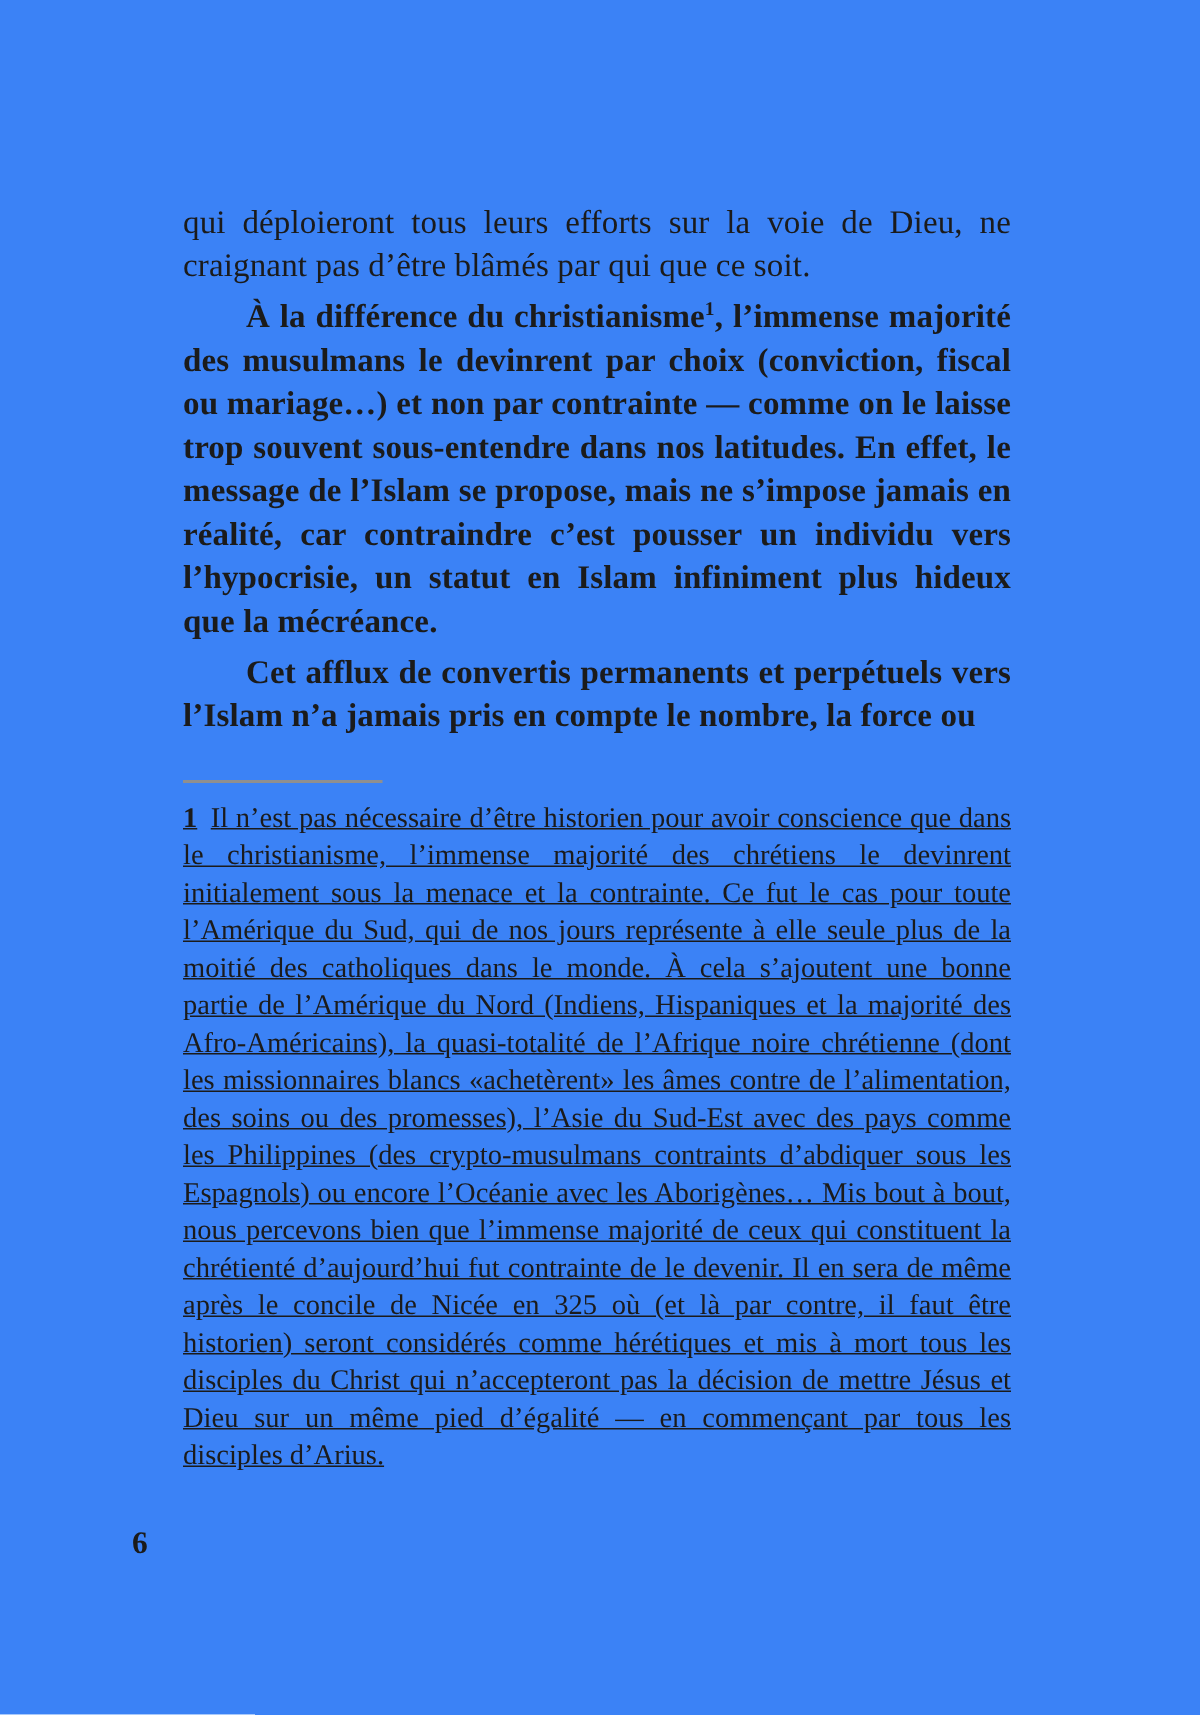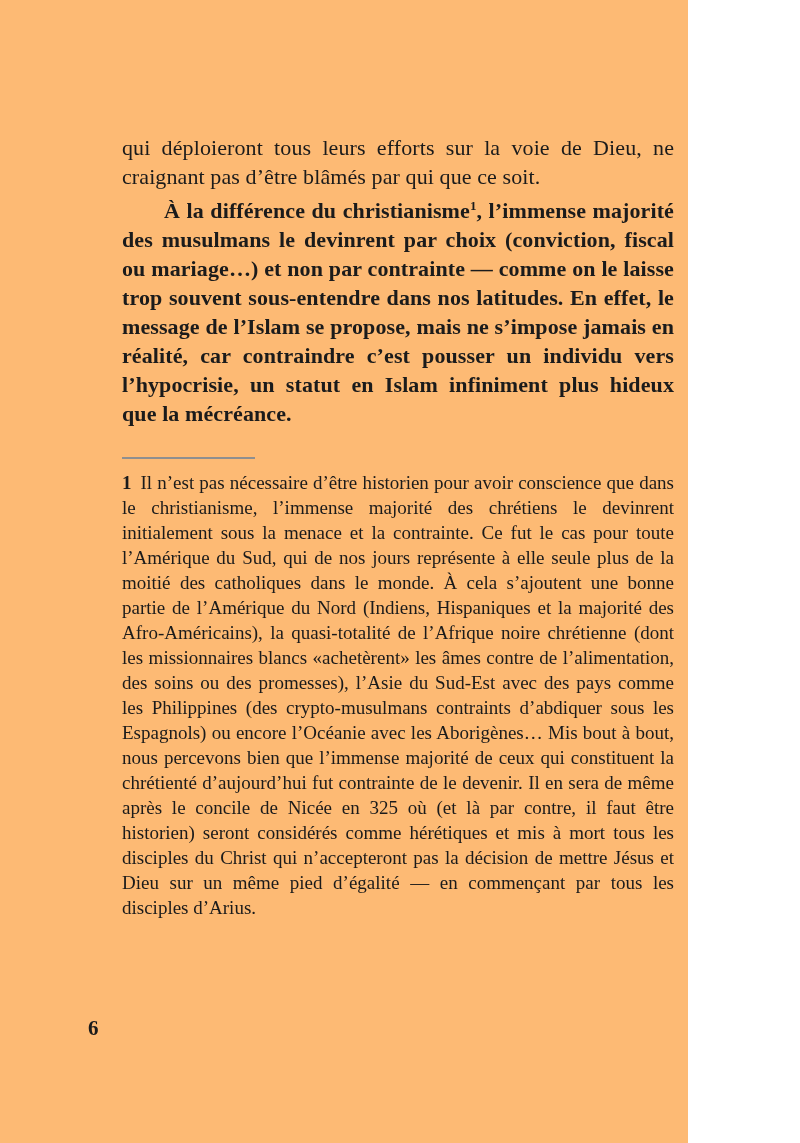--- a/index.html
+++ b/index.html
@@ -2,23 +2,23 @@
 <html lang="fr"><head>
 <meta charset="utf-8">
 <style>
   html, body {
     margin: 0;
     padding: 0;
     background: #ffffff;
   }
   .page {
     position: relative;
-    width: 688px;
+    width: 800px;
     height: 1143px;
-    background: #fdba74;
+    background: #3b82f6;
     overflow: hidden;
     font-family: "Liberation Serif", "DejaVu Serif", serif;
     color: #1b1b1b;
   }
   .text-block {
     position: absolute;
     top: 133px;
     left: 122px;
     width: 552px;
   }
@@ -42,20 +42,21 @@
     width: 133px;
     border: none;
     border-top: 2px solid #8f8f8f;
     margin: 29px 0 11px 0;
   }
   .footnote {
     margin: 0;
     font-size: 19px;
     line-height: 25px;
     text-align: justify;
+    text-decoration: underline;
   }
   .fn-marker {
     font-weight: bold;
     padding-right: 9px;
   }
   .page-number {
     position: absolute;
     top: 1016px;
     left: 88px;
     font-size: 21px;
@@ -65,20 +66,21 @@
 </head>
 <body>
 
 <div class="page">
   <main class="text-block">
 
     <p class="body-para">qui déploieront tous leurs efforts sur la voie de Dieu, ne craignant pas d’être blâmés par qui que ce soit.</p>
 
     <p class="body-para indent"><span>À la différence du christianisme</span><sup class="fn-ref">1</sup><span>, l’immense majorité des musulmans le devinrent par choix (conviction, fiscal ou mariage…) et non par contrainte — comme on le laisse trop souvent sous-entendre dans nos latitudes. En effet, le message de l’Islam se propose, mais ne s’impose jamais en réalité, car contraindre c’est pousser un individu vers l’hypocrisie, un statut en Islam infiniment plus hideux que la mécréance.</span></p>
 
+    <p class="body-para indent">Cet afflux de convertis permanents et perpétuels vers l’Islam n’a jamais pris en compte le nombre, la force ou</p>
 
     <hr class="fn-rule">
 
     <p class="footnote"><b class="fn-marker">1</b><span>Il n’est pas nécessaire d’être historien pour avoir conscience que dans le christianisme, l’immense majorité des chrétiens le devinrent initialement sous la menace et la contrainte. Ce fut le cas pour toute l’Amérique du Sud, qui de nos jours représente à elle seule plus de la moitié des catholiques dans le monde. À cela s’ajoutent une bonne partie de l’Amérique du Nord (Indiens, Hispaniques et la majorité des Afro-Américains), la quasi-totalité de l’Afrique noire chrétienne (dont les missionnaires blancs «achetèrent» les âmes contre de l’alimentation, des soins ou des promesses), l’Asie du Sud-Est avec des pays comme les Philippines (des crypto-musulmans contraints d’abdiquer sous les Espagnols) ou encore l’Océanie avec les Aborigènes… Mis bout à bout, nous percevons bien que l’immense majorité de ceux qui constituent la chrétienté d’aujourd’hui fut contrainte de le devenir. Il en sera de même après le concile de Nicée en 325 où (et là par contre, il faut être historien) seront considérés comme hérétiques et mis à mort tous les disciples du Christ qui n’accepteront pas la décision de mettre Jésus et Dieu sur un même pied d’égalité — en commençant par tous les disciples d’Arius.</span></p>
 
   </main>
 
   <div class="page-number">6</div>
 </div>
 

